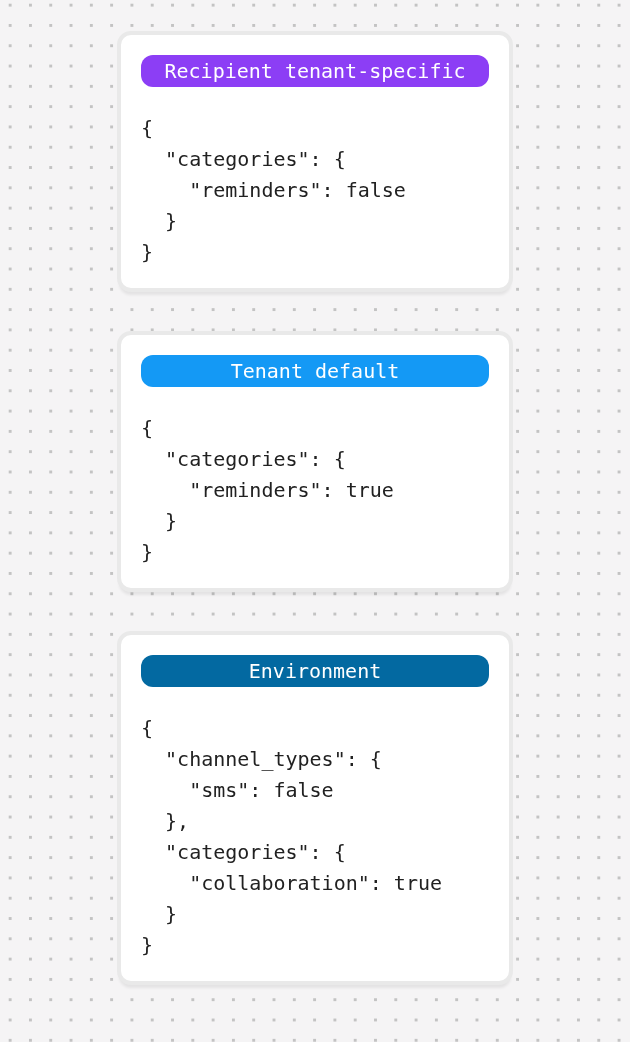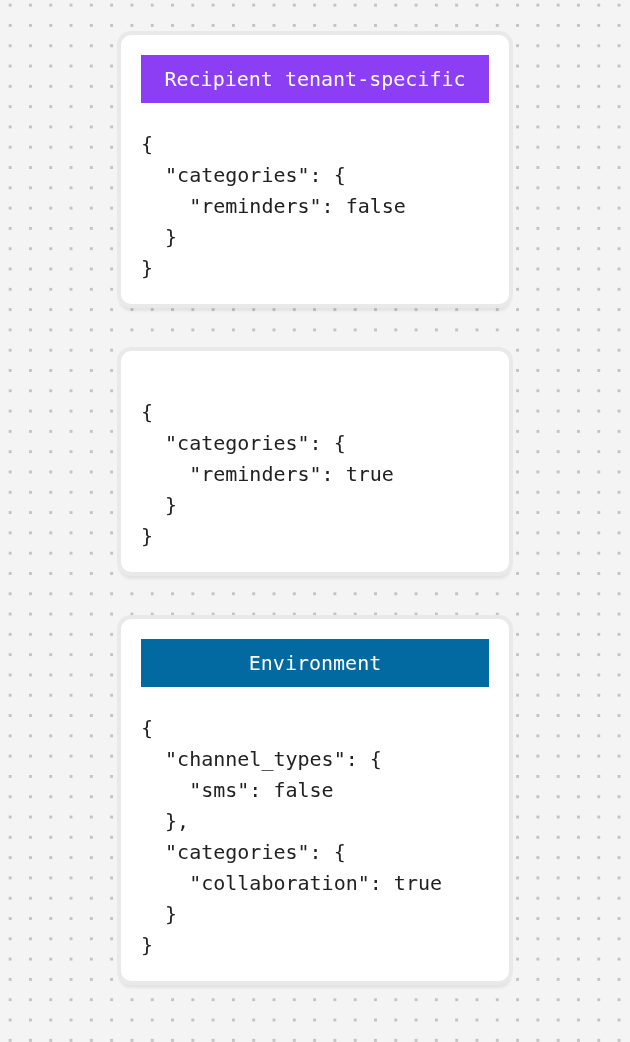--- a/index.html
+++ b/index.html
@@ -15,22 +15,22 @@
   .card {
     width: 396px;
     margin: 0 auto 39px auto;
     background: #ffffff;
     border: 4px solid #e9e9e9;
     border-radius: 14px;
     box-shadow: 0 5px 3px -2px rgba(0,0,0,0.07);
     padding: 20px;
   }
   .badge {
-    height: 48px;
-    border-radius: 0;
+    height: 32px;
+    border-radius: 12px;
     display: flex;
     align-items: center;
     justify-content: center;
     color: #ffffff;
     font-size: 20px;
     letter-spacing: 0;
     white-space: nowrap;
   }
   pre.code {
     margin-top: 26px;
@@ -47,20 +47,21 @@
 <div class="card">
   <div class="badge" style="background-color: rgb(140, 62, 245);">Recipient tenant-specific</div>
   <pre class="code">{
   "categories": {
     "reminders": false
   }
 }</pre>
 </div>
 
 <div class="card">
+  <div class="badge" style="background-color: rgb(20, 153, 245);">Tenant default</div>
   <pre class="code">{
   "categories": {
     "reminders": true
   }
 }</pre>
 </div>
 
 <div class="card">
   <div class="badge" style="background-color: #0369a1;">Environment</div>
   <pre class="code">{

